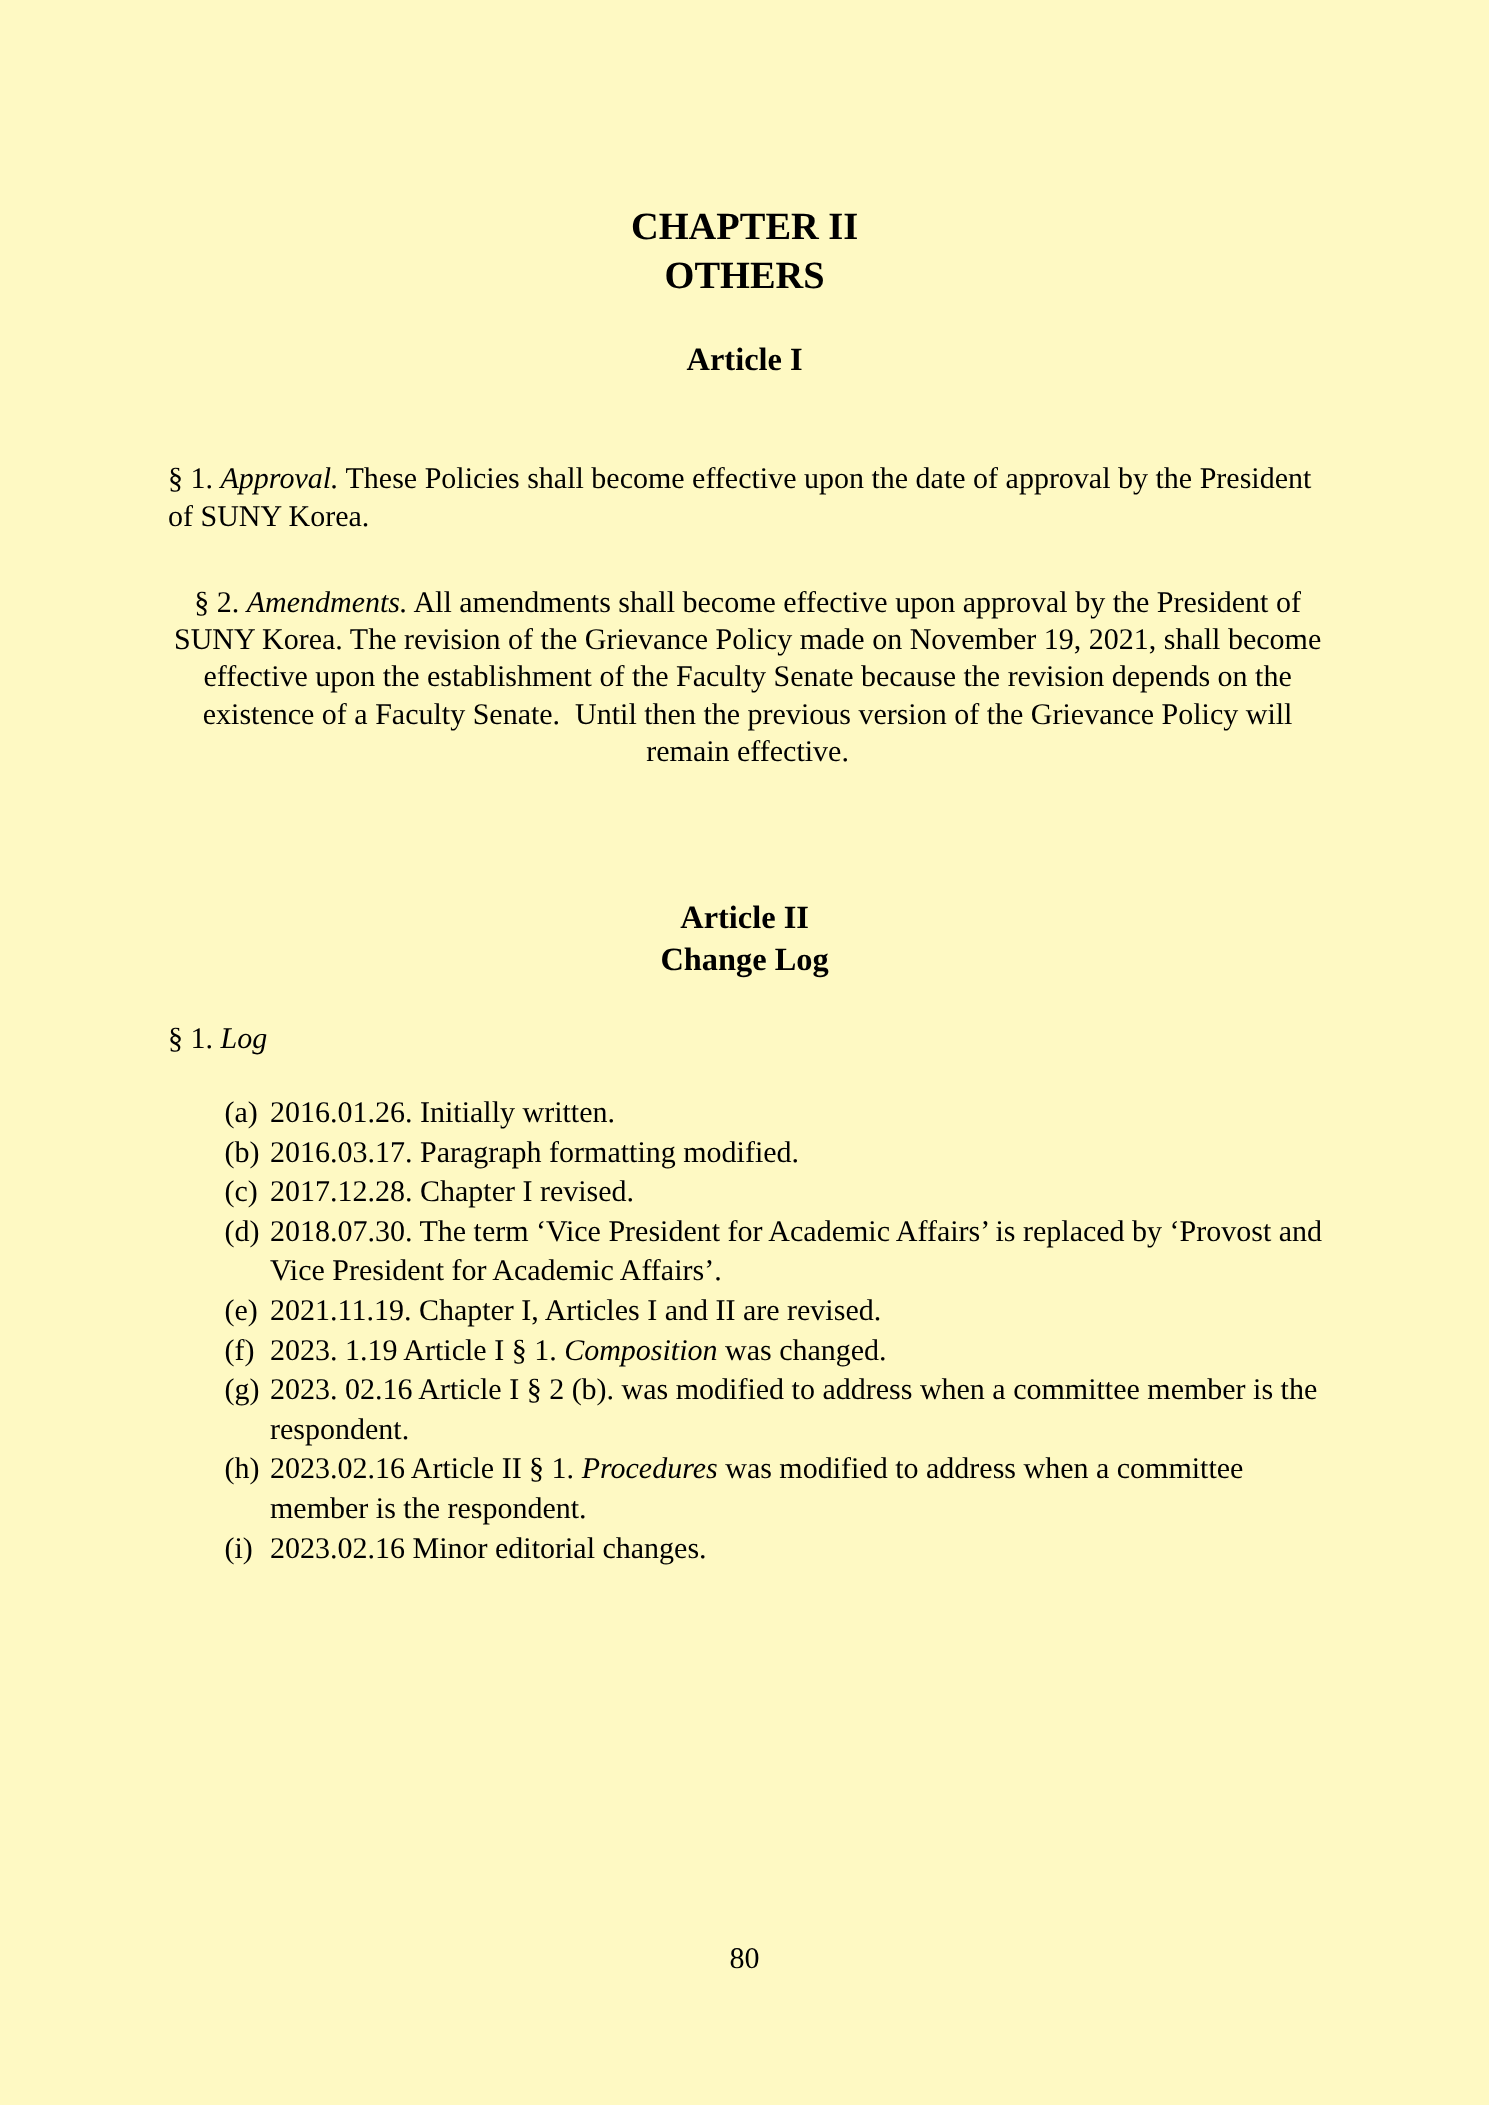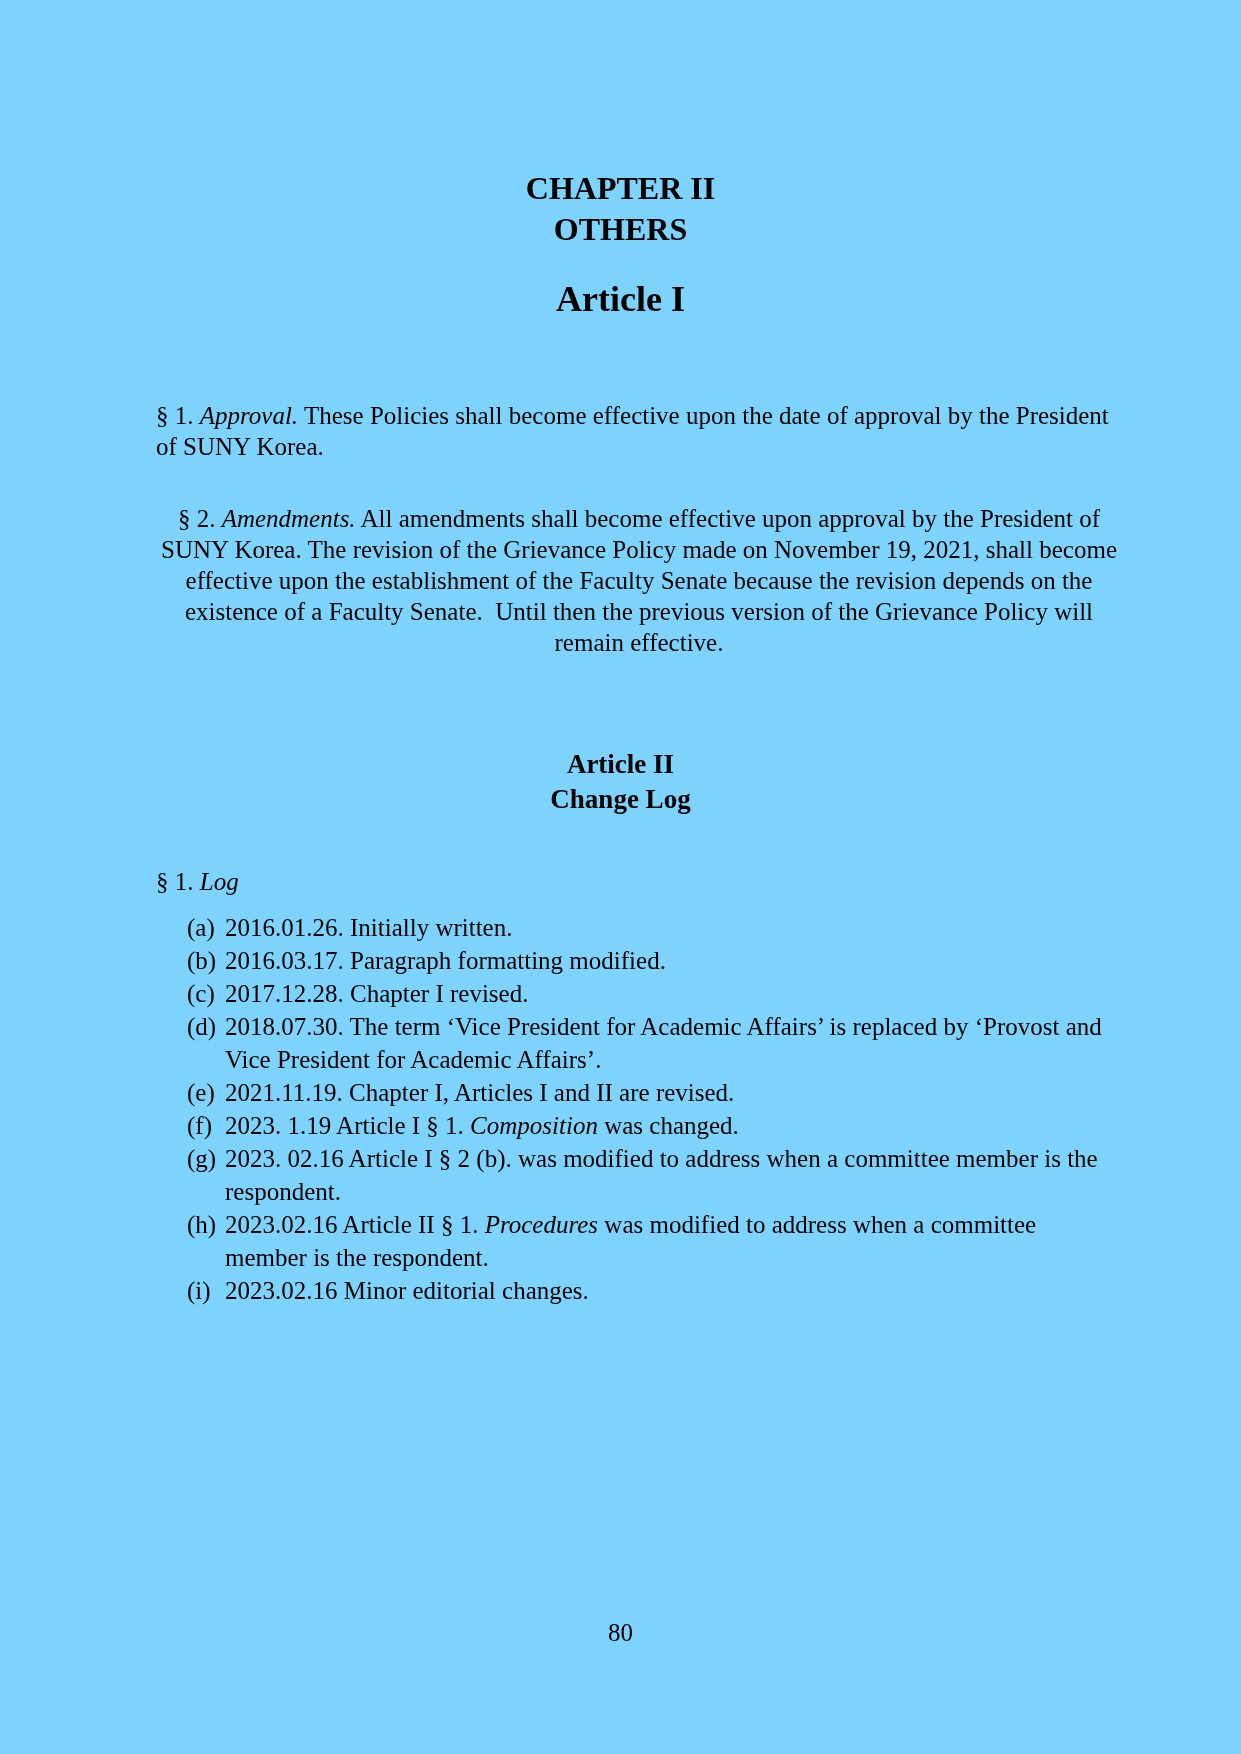--- a/index.html
+++ b/index.html
@@ -1,30 +1,30 @@
 <!DOCTYPE html>
 <html><head>
 <meta charset="utf-8">
 <style>
   html, body { margin: 0; padding: 0; background: #e8e8e8; }
   .page {
     position: relative;
     width: 1241px;
     height: 1754px;
     margin: 0 auto;
-    background: #7dd3fc;
+    background: #fef9c3;
     color: #000000;
     font-family: "Liberation Serif", "DejaVu Serif", serif;
   }
   .center-head { position: absolute; left: 0; width: 100%; text-align: center; font-weight: bold; }
   .chapter-head { top: 168px; font-size: 32px; line-height: 41px; }
-  .article1-head { top: 282px; font-size: 36px; line-height: 35px; }
+  .article1-head { top: 282px; font-size: 27px; line-height: 35px; }
   .article2-head { top: 747px; font-size: 27px; line-height: 35px; }
   .body-text { font-size: 25px; line-height: 31px; white-space: pre-wrap; }
-  .para { position: absolute; left: 140px; width: 966px; margin: 16px; }
+  .para { position: absolute; left: 140px; width: 966px; margin: 0; }
   .sec1 { top: 384px; }
   .sec2 { top: 487px; text-align: center; }
   .log-heading { top: 850px; }
   .it { font-style: italic; }
   .log-list { position: absolute; top: 911px; left: 140px; width: 966px; margin: 0; padding: 0; list-style: none; font-size: 25px; line-height: 33px; }
   .log-item { display: flex; }
   .marker { flex: none; width: 38px; margin-left: 47px; }
   .li-text { flex: 1; white-space: pre-wrap; }
   .page-number { position: absolute; top: 1617px; left: 0; width: 100%; text-align: center; font-size: 25px; line-height: 31px; }
 </style>

